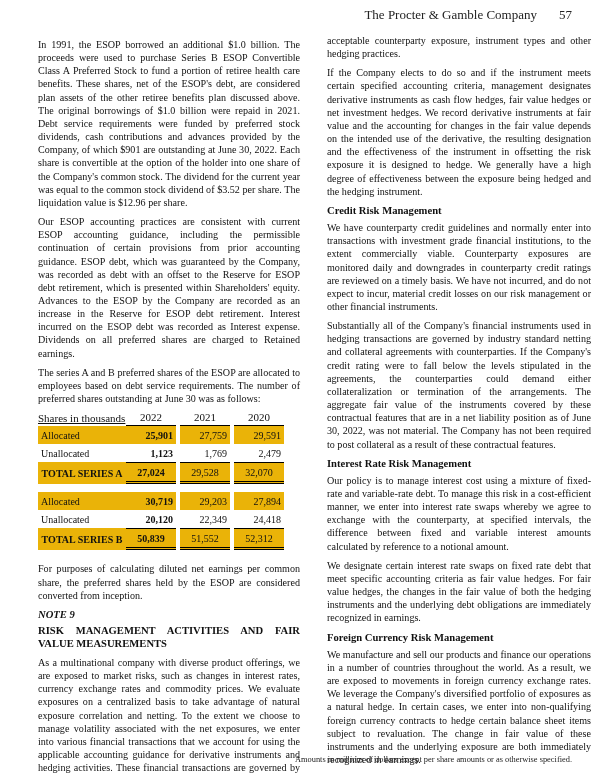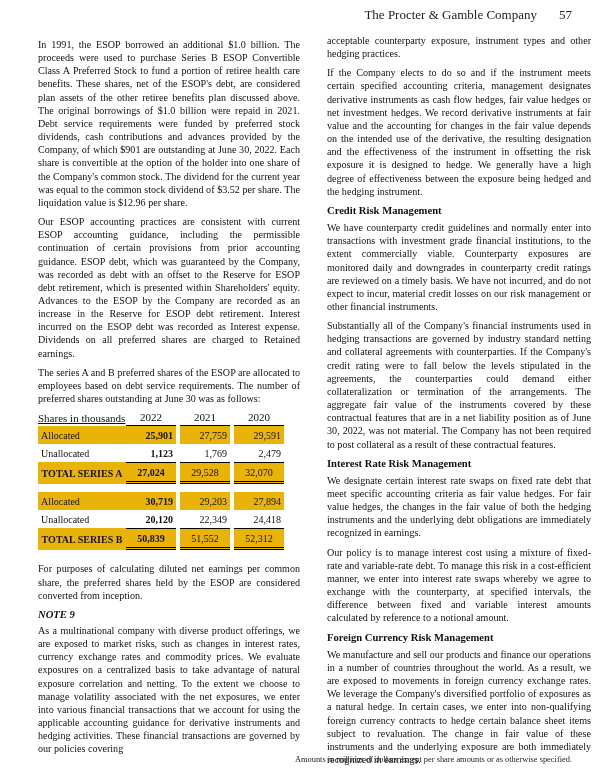--- a/index.html
+++ b/index.html
@@ -117,29 +117,30 @@
       <td class="gap"></td>
       <td class="num plain">51,552</td>
       <td class="gap"></td>
       <td class="num plain">52,312</td>
     </tr>
   </tbody>
     </table>
 
   <p>For purposes of calculating diluted net earnings per common share, the preferred shares held by the ESOP are considered converted from inception.</p>
   <div class="note-num">NOTE 9</div>
+  <div class="note-title">RISK MANAGEMENT ACTIVITIES AND FAIR VALUE MEASUREMENTS</div>
   <p>As a multinational company with diverse product offerings, we are exposed to market risks, such as changes in interest rates, currency exchange rates and commodity prices. We evaluate exposures on a centralized basis to take advantage of natural exposure correlation and netting. To the extent we choose to manage volatility associated with the net exposures, we enter into various financial transactions that we account for using the applicable accounting guidance for derivative instruments and hedging activities. These financial transactions are governed by our policies covering</p>
 </div>
 
 <div class="col col-right">
   <p>acceptable counterparty exposure, instrument types and other hedging practices.</p>
   <p>If the Company elects to do so and if the instrument meets certain specified accounting criteria, management designates derivative instruments as cash flow hedges, fair value hedges or net investment hedges. We record derivative instruments at fair value and the accounting for changes in the fair value depends on the intended use of the derivative, the resulting designation and the effectiveness of the instrument in offsetting the risk exposure it is designed to hedge. We generally have a high degree of effectiveness between the exposure being hedged and the hedging instrument.</p>
   <div class="subhead">Credit Risk Management</div>
   <p>We have counterparty credit guidelines and normally enter into transactions with investment grade financial institutions, to the extent commercially viable. Counterparty exposures are monitored daily and downgrades in counterparty credit ratings are reviewed on a timely basis. We have not incurred, and do not expect to incur, material credit losses on our risk management or other financial instruments.</p>
   <p>Substantially all of the Company's financial instruments used in hedging transactions are governed by industry standard netting and collateral agreements with counterparties. If the Company's credit rating were to fall below the levels stipulated in the agreements, the counterparties could demand either collateralization or termination of the arrangements. The aggregate fair value of the instruments covered by these contractual features that are in a net liability position as of June 30, 2022, was not material. The Company has not been required to post collateral as a result of these contractual features.</p>
   <div class="subhead">Interest Rate Risk Management</div>
+  <p>Our policy is to manage interest cost using a mixture of fixed-rate and variable-rate debt. To manage this risk in a cost-efficient manner, we enter into interest rate swaps whereby we agree to exchange with the counterparty, at specified intervals, the difference between fixed and variable interest amounts calculated by reference to a notional amount.</p>
   <p>We designate certain interest rate swaps on fixed rate debt that meet specific accounting criteria as fair value hedges. For fair value hedges, the changes in the fair value of both the hedging instruments and the underlying debt obligations are immediately recognized in earnings.</p>
-  <p>Our policy is to manage interest cost using a mixture of fixed-rate and variable-rate debt. To manage this risk in a cost-efficient manner, we enter into interest rate swaps whereby we agree to exchange with the counterparty, at specified intervals, the difference between fixed and variable interest amounts calculated by reference to a notional amount.</p>
   <div class="subhead">Foreign Currency Risk Management</div>
   <p>We manufacture and sell our products and finance our operations in a number of countries throughout the world. As a result, we are exposed to movements in foreign currency exchange rates. We leverage the Company's diversified portfolio of exposures as a natural hedge. In certain cases, we enter into non-qualifying foreign currency contracts to hedge certain balance sheet items subject to revaluation. The change in fair value of these instruments and the underlying exposure are both immediately recognized in earnings.</p>
 </div>
 
 <div class="footer">Amounts in millions of dollars except per share amounts or as otherwise specified.</div>
 
 </body></html>

